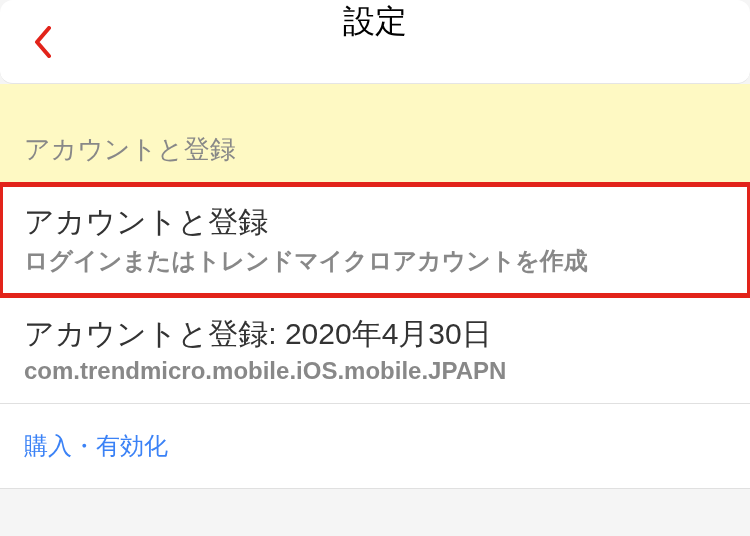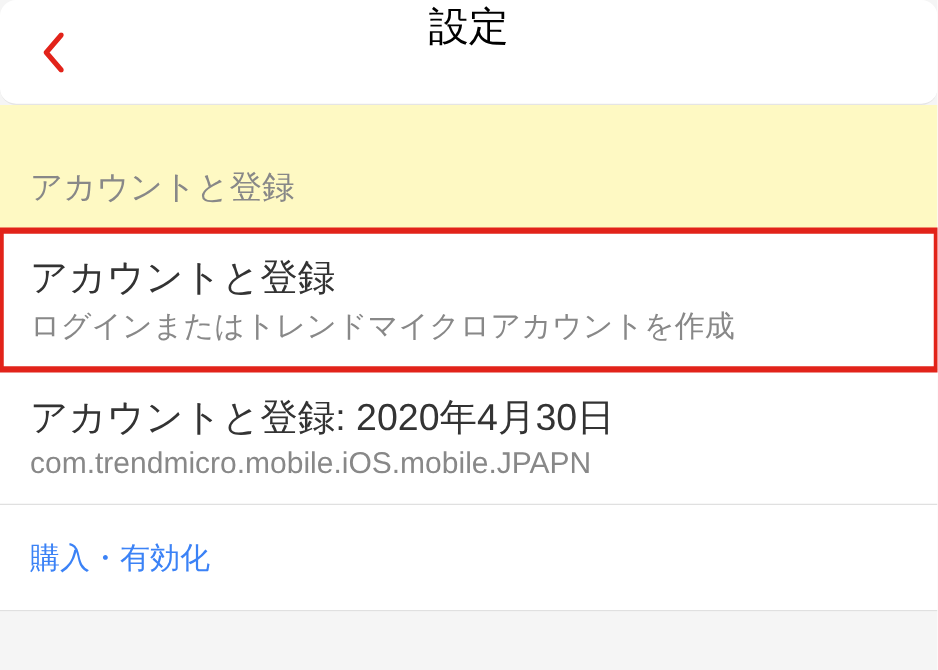--- a/index.html
+++ b/index.html
@@ -69,21 +69,21 @@
     }
     .item-title {
       font-size: 30px;
       color: #333;
       margin-bottom: 2px;
       font-weight: 400;
     }
     .item-subtitle {
       font-size: 24px;
       color: #888;
-      font-weight: 400;
+      font-weight: 700;
     }
     .item-title-only {
       font-size: 24px;
       color: #3b82f6;
       font-weight: 400;
       padding: 8px 0;
     }
   </style>
 </head>
 <body>

